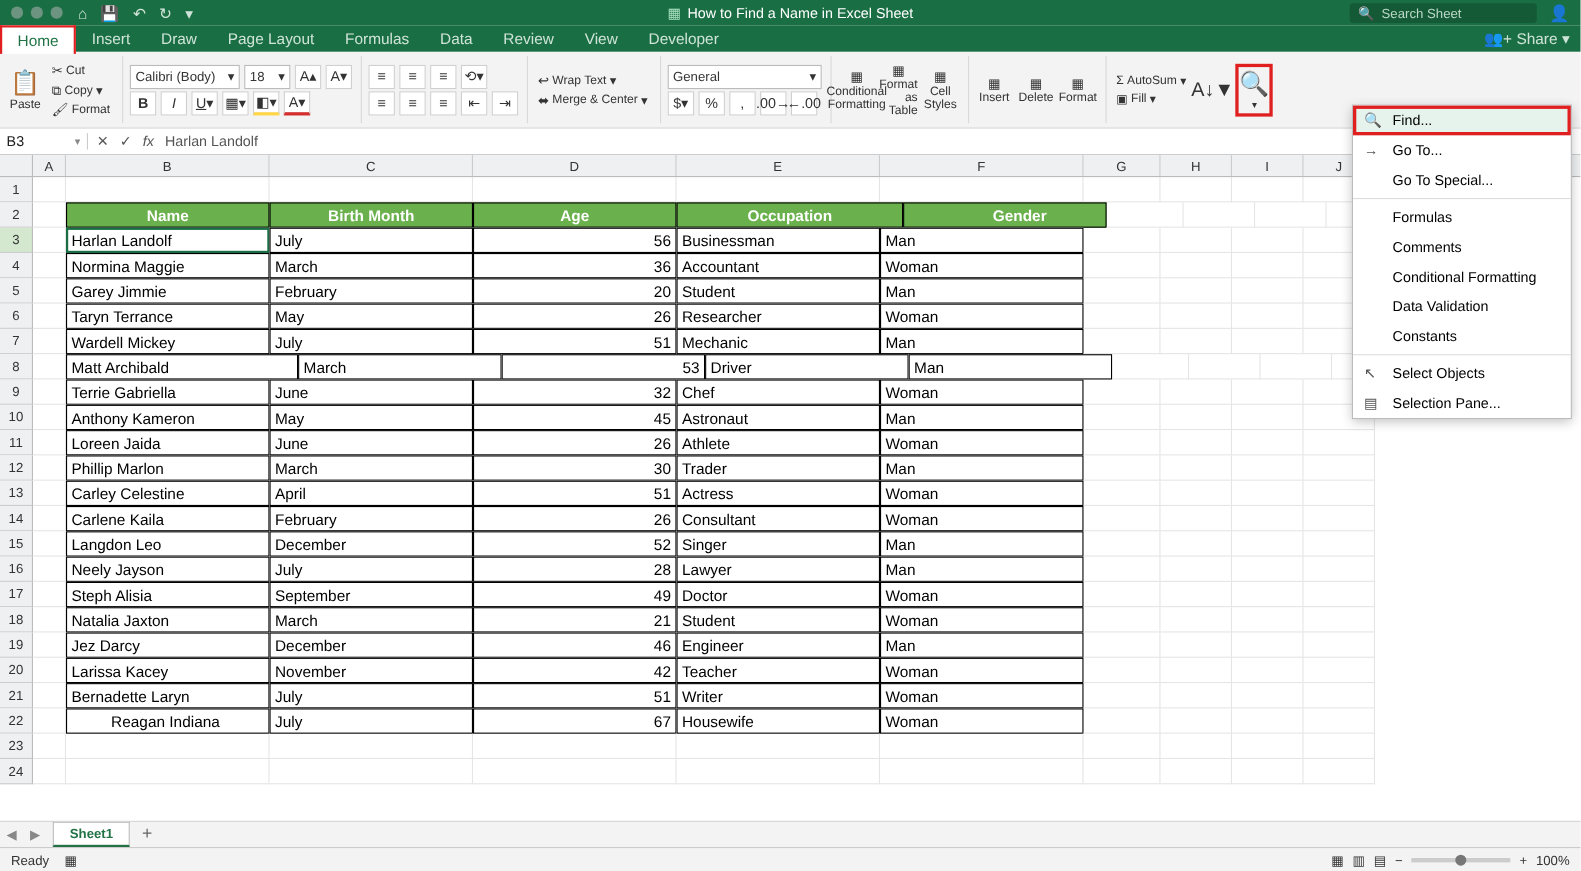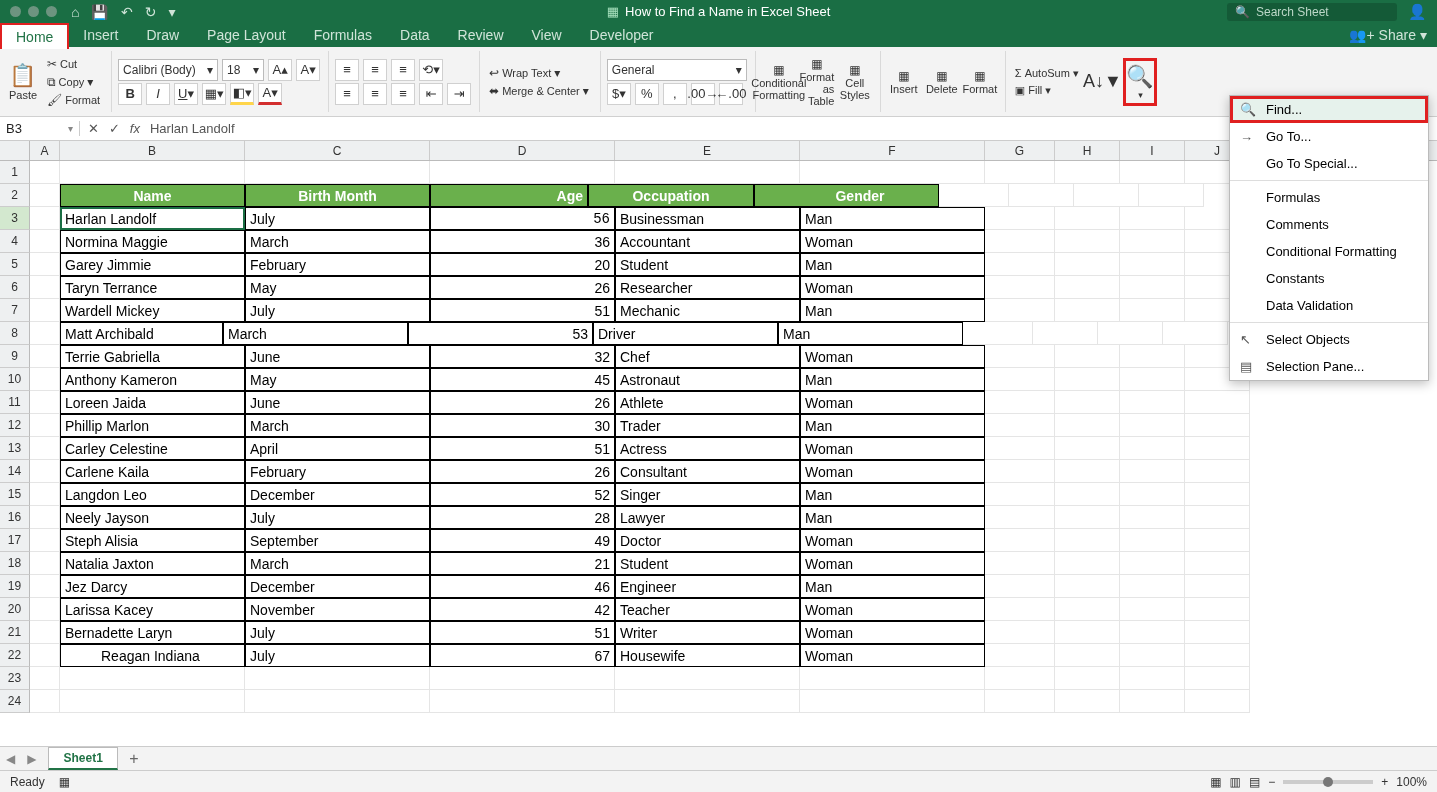--- a/index.html
+++ b/index.html
@@ -316,34 +316,34 @@
         <div class="cell" style="width: 70px;"></div>
         <div class="cell" style="width: 65px;"></div>
         <div class="cell" style="width: 65px;"></div>
         <div class="cell" style="width: 65px;"></div>
       </div>
       <div class="row">
         <div class="rh">2</div>
         <div class="cell" style="width: 30px;"></div>
         <div class="cell hdr-cell" style="width: 185px;">Name</div>
         <div class="cell hdr-cell" style="width: 185px;">Birth Month</div>
-        <div class="cell hdr-cell" style="width: 158px; text-align: right;">Age</div>
-        <div class="cell hdr-cell" style="width: 166px;">Occupation</div>
+        <div class="cell hdr-cell" style="width: 185px;">Age</div>
+        <div class="cell hdr-cell" style="width: 206px;">Occupation</div>
         <div class="cell hdr-cell" style="width: 185px; padding-left: 31px;">Gender</div>
         <div class="cell" style="width: 70px;"></div>
         <div class="cell" style="width: 65px;"></div>
         <div class="cell" style="width: 65px;"></div>
         <div class="cell" style="width: 65px;"></div>
       </div>
       <div class="row">
         <div class="rh sel">3</div>
         <div class="cell" style="width: 30px;"></div>
         <div class="cell data-cell sel-cell" style="width: 185px;">Harlan Landolf</div>
         <div class="cell data-cell" style="width: 185px;">July</div>
-        <div class="cell data-cell num" style="width: 185px; font-family: Liberation Mono, monospace;">56</div>
+        <div class="cell data-cell num" style="width: 185px;">56</div>
         <div class="cell data-cell" style="width: 185px;">Businessman</div>
         <div class="cell data-cell" style="width: 185px;">Man</div>
         <div class="cell" style="width: 70px;"></div>
         <div class="cell" style="width: 65px;"></div>
         <div class="cell" style="width: 65px;"></div>
         <div class="cell" style="width: 65px;"></div>
       </div>
       <div class="row">
         <div class="rh">4</div>
         <div class="cell" style="width: 30px;"></div>
@@ -392,21 +392,21 @@
         <div class="cell data-cell" style="width: 185px;">Mechanic</div>
         <div class="cell data-cell" style="width: 185px;">Man</div>
         <div class="cell" style="width: 70px;"></div>
         <div class="cell" style="width: 65px;"></div>
         <div class="cell" style="width: 65px;"></div>
         <div class="cell" style="width: 65px;"></div>
       </div>
       <div class="row">
         <div class="rh">8</div>
         <div class="cell" style="width: 30px;"></div>
-        <div class="cell data-cell" style="width: 163px;">Matt Archibald</div>
+        <div class="cell data-cell" style="width: 211px;">Matt Archibald</div>
         <div class="cell data-cell" style="width: 185px;">March</div>
         <div class="cell data-cell num" style="width: 185px;">53</div>
         <div class="cell data-cell" style="width: 185px;">Driver</div>
         <div class="cell data-cell" style="width: 185px;">Man</div>
         <div class="cell" style="width: 70px;"></div>
         <div class="cell" style="width: 65px;"></div>
         <div class="cell" style="width: 65px;"></div>
         <div class="cell" style="width: 65px;"></div>
       </div>
       <div class="row">
@@ -636,24 +636,24 @@
   <div class="item">
       <span>Formulas</span>
     </div>
   <div class="item">
       <span>Comments</span>
     </div>
   <div class="item">
       <span>Conditional Formatting</span>
     </div>
   <div class="item">
+      <span>Data Validation</span>
+    </div>
+  <div class="item">
       <span>Constants</span>
-    </div>
-  <div class="item">
-      <span>Data Validation</span>
     </div>
   <hr>
   <div class="item">
       <span class="ic">↖</span>
       <span>Select Objects</span>
     </div>
   <div class="item">
       <span class="ic">▤</span>
       <span>Selection Pane...</span>
     </div>

